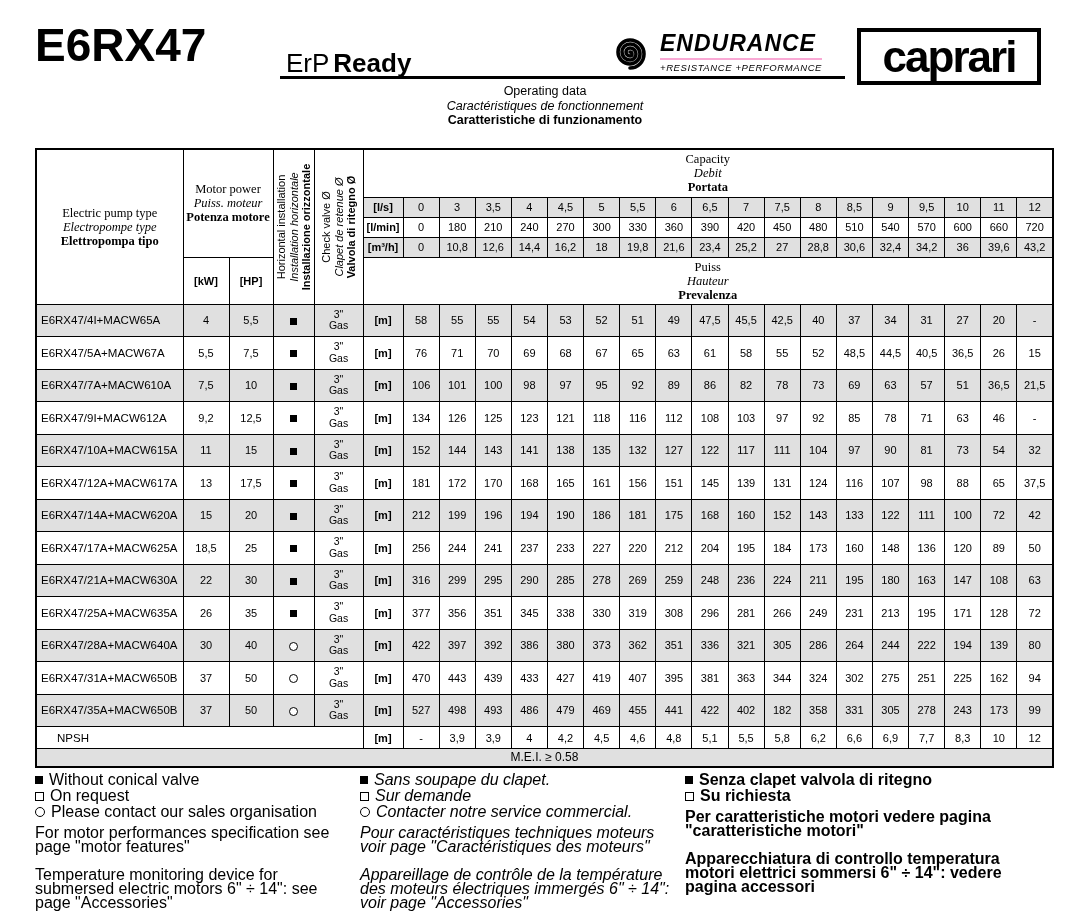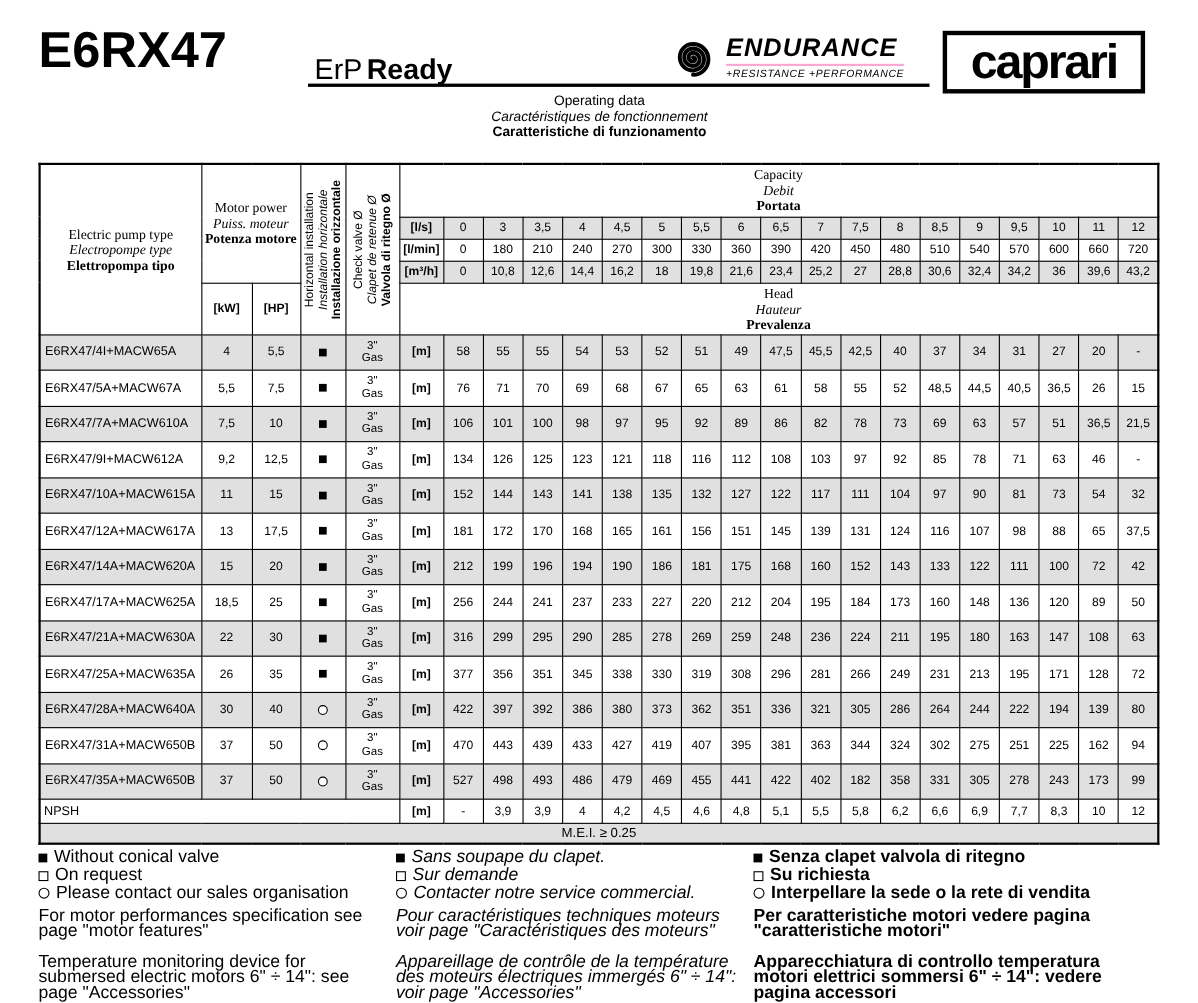--- a/index.html
+++ b/index.html
@@ -55,21 +55,21 @@
   td.name-cell { text-align:left; padding-left:4px; font-size:11.5px; }
   td.u { font-weight:bold; font-size:11px; }
   td.valve-cell div { font-size:10.5px; line-height:11.5px; }
   td.vcell { position:relative; }
   .vert {
     position:absolute; left:50%; top:50%;
     transform:translate(-50%,-50%) rotate(-90deg);
     width:150px; text-align:center;
   }
   .vert div { font-size:11px; line-height:12.5px; white-space:nowrap; }
-  td.npsh-label { text-align:left; padding-left:3px; font-size:11.5px; }
+  td.npsh-label { text-align:left; padding-left:20px; font-size:11.5px; }
   td.mei { font-size:12px; background:#e0e0e0; }
 
   .rs-square { display:inline-block; width:7px; height:7px; background:#000; vertical-align:middle; }
   .rs-circle { display:inline-block; width:9px; height:9px; border:1.5px solid #000; border-radius:50%; vertical-align:middle; background:#fff; }
 
   
   .foot { position:absolute; top:772px; font-size:16px; }
   #foot-en { left:35px;  width:318px; }
   #foot-fr { left:360px; width:322px; font-style:italic; }
   #foot-it { left:685px; width:368px; font-weight:bold; }
@@ -215,21 +215,21 @@
           <td class="val">34,2</td>
           <td class="val">36</td>
           <td class="val">39,6</td>
           <td class="val">43,2</td>
         </tr>
 
     <tr class="hr5">
       <td class="u">[kW]</td>
       <td class="u">[HP]</td>
       <td colspan="19" class="hdr3">
-        <div>Head</div>
+        <div>Puiss</div>
         <div class="i">Hauteur</div>
         <div class="b">Prevalenza</div>
       </td>
     </tr>
 
     </tbody>
       <tbody id="body-rows">
         <tr class="dr gray">
           <td class="name-cell">E6RX47/4I+MACW65A</td>
           <td class="val">4</td>
@@ -627,21 +627,21 @@
           <td class="val">6,2</td>
           <td class="val">6,6</td>
           <td class="val">6,9</td>
           <td class="val">7,7</td>
           <td class="val">8,3</td>
           <td class="val">10</td>
           <td class="val">12</td>
         </tr>
 
     <tr class="mei-row">
-      <td colspan="24" class="mei">M.E.I. ≥ 0.25</td>
+      <td colspan="24" class="mei">M.E.I. ≥ 0.58</td>
     </tr>
   </tbody>
     </table>
 
   <div class="foot" id="foot-en">
       <div class="leg">
         <span class="sym sym-fs"></span>
         <span class="leg-text">Without conical valve</span>
       </div>
       <div class="leg">
@@ -673,21 +673,17 @@
     </div>
   <div class="foot" id="foot-it">
       <div class="leg">
         <span class="sym sym-fs"></span>
         <span class="leg-text">Senza clapet valvola di ritegno</span>
       </div>
       <div class="leg">
         <span class="sym sym-os"></span>
         <span class="leg-text">Su richiesta</span>
       </div>
-      <div class="leg">
-        <span class="sym sym-c"></span>
-        <span class="leg-text">Interpellare la sede o la rete di vendita</span>
-      </div>
       <div class="note">Per caratteristiche motori vedere pagina "caratteristiche motori"</div>
       <div class="note">Apparecchiatura di controllo temperatura motori elettrici sommersi 6" ÷ 14": vedere pagina accessori</div>
     </div>
 
 </div>
 
 </body></html>

